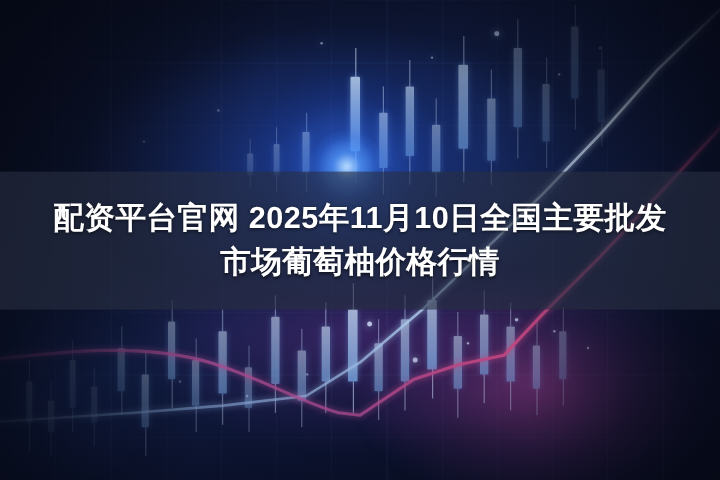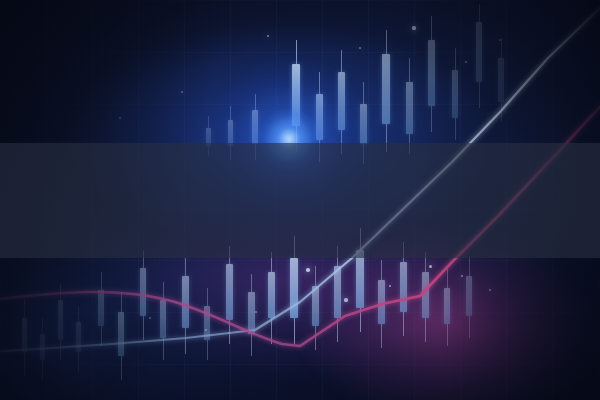--- a/index.html
+++ b/index.html
@@ -286,15 +286,17 @@
 
   <div class="glow" id="glow-main"></div>
   <div class="glow" id="glow-core"></div>
 
   <div class="layer" id="bg-corner-dark"></div>
   <div class="layer" id="bg-vig"></div>
 
   <div id="text-band"></div>
 
   <div id="headline">
+    <span class="ln">配资平台官网 2025年11月10日全国主要批发</span>
+    <span class="ln">市场葡萄柚价格行情</span>
   </div>
 
 </div>
 
 </body></html>

